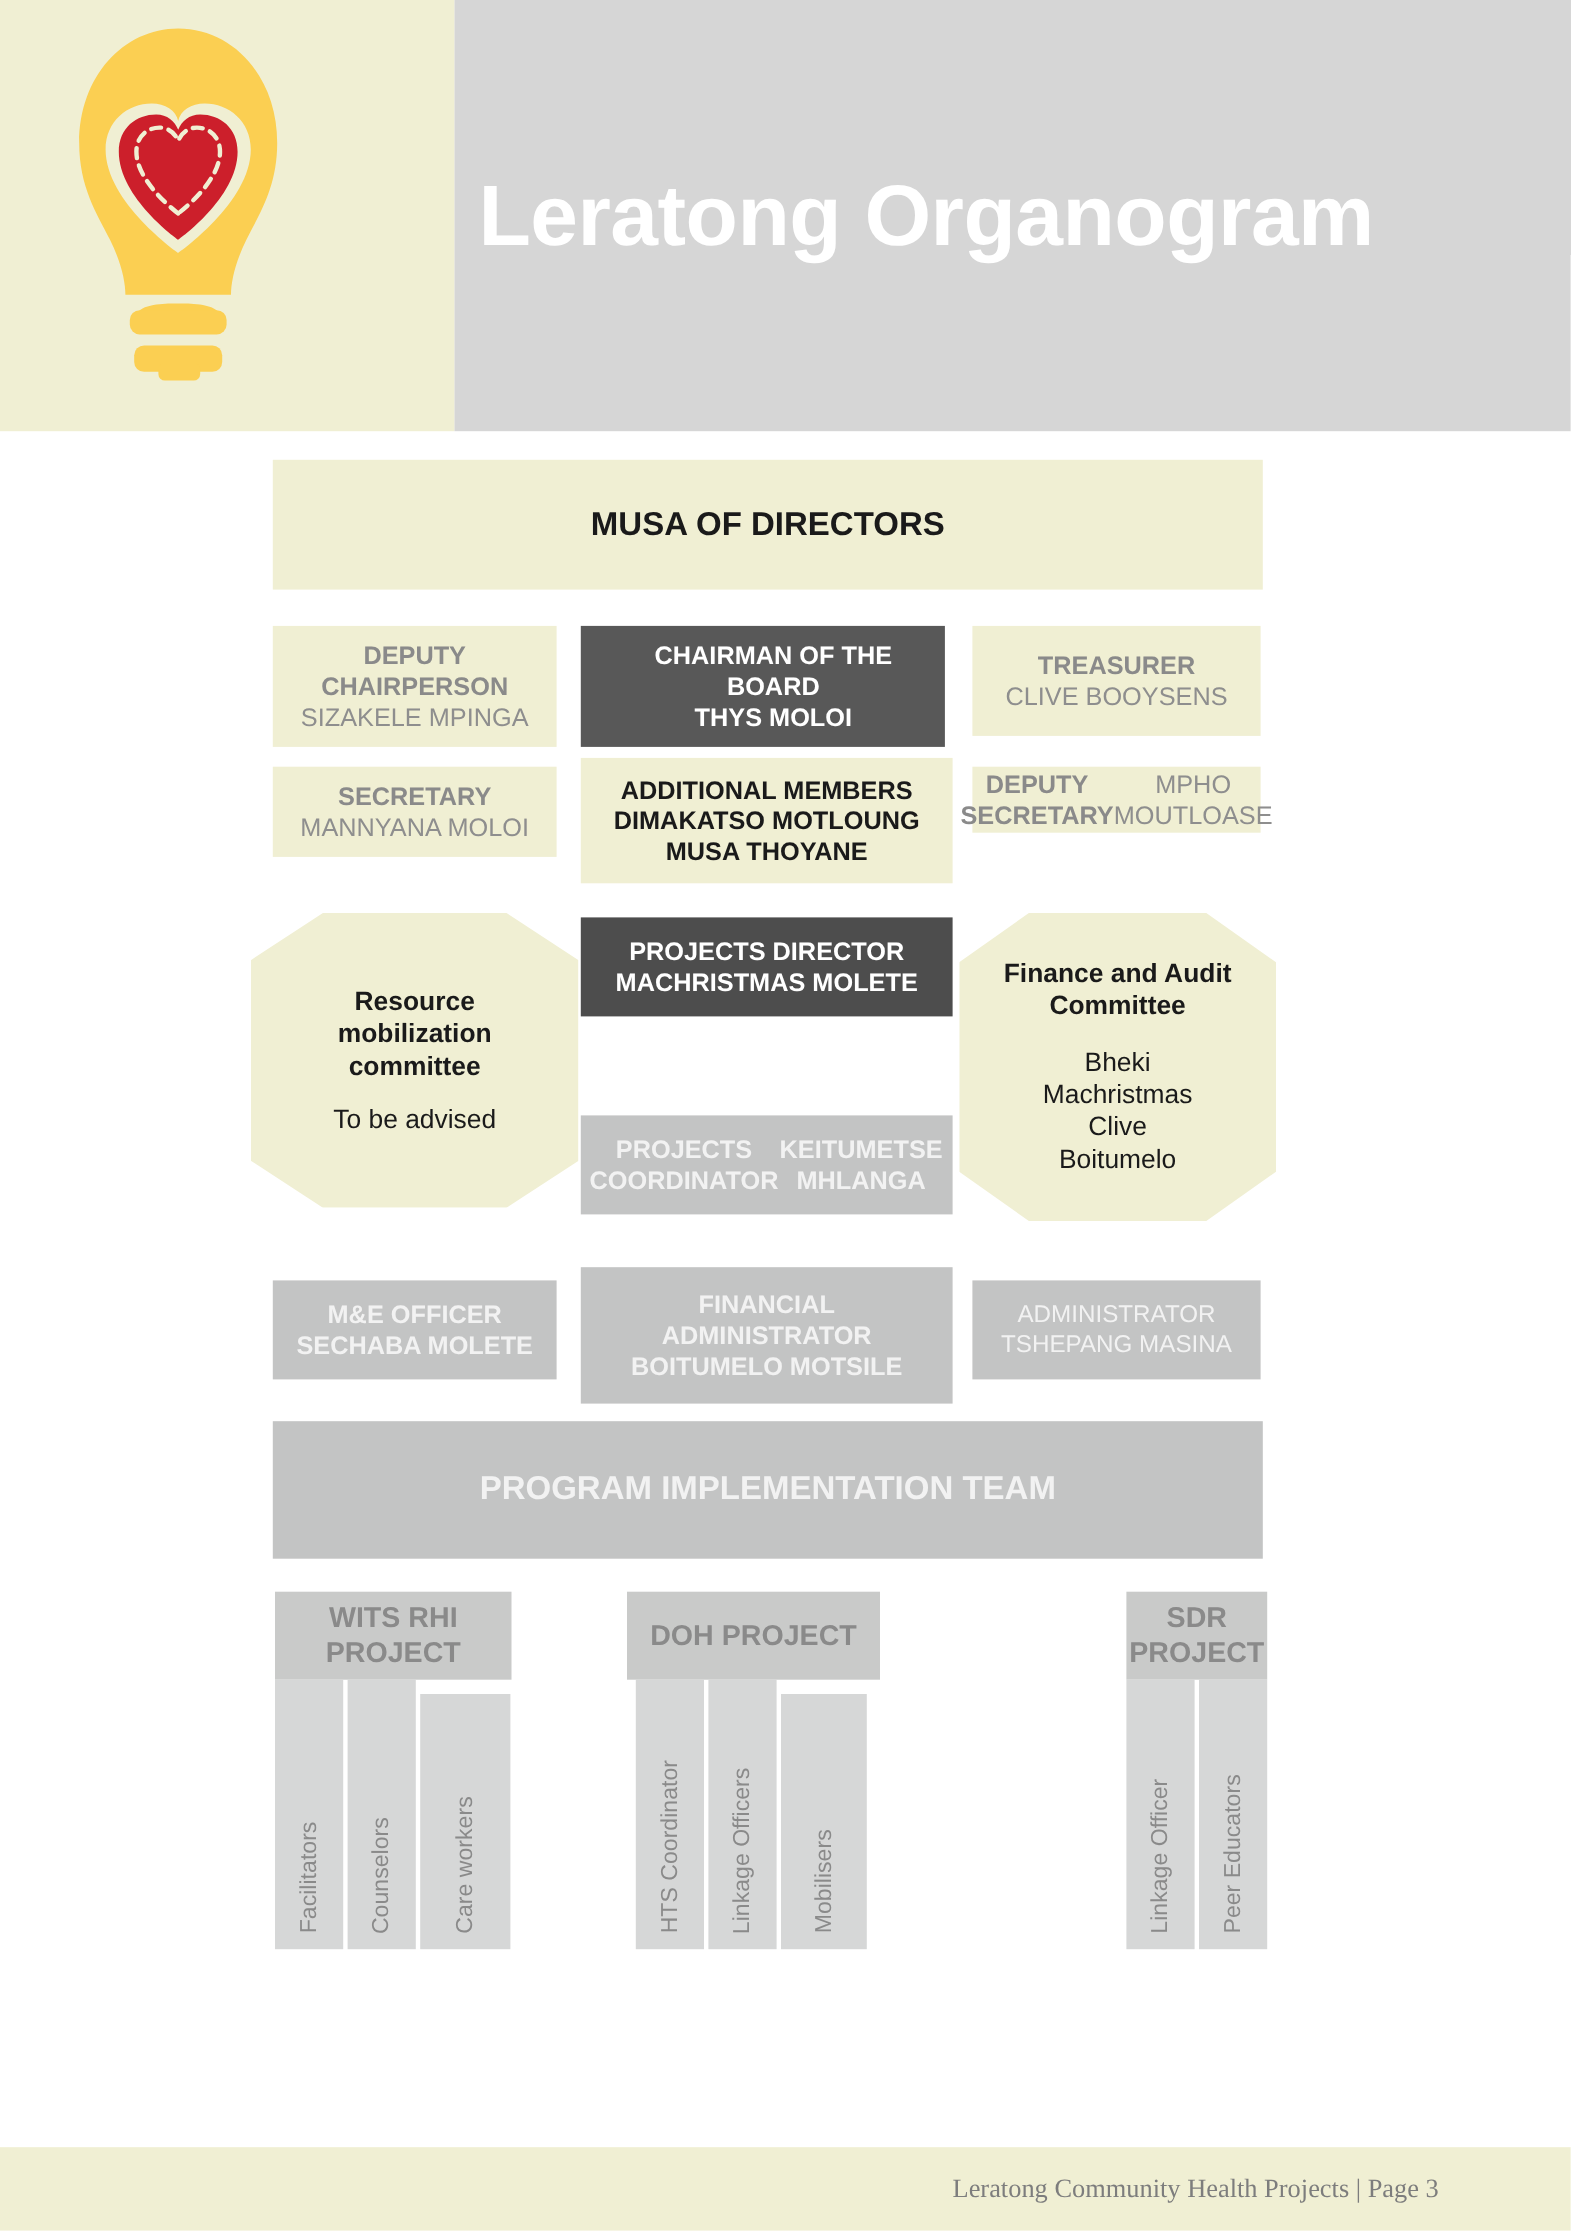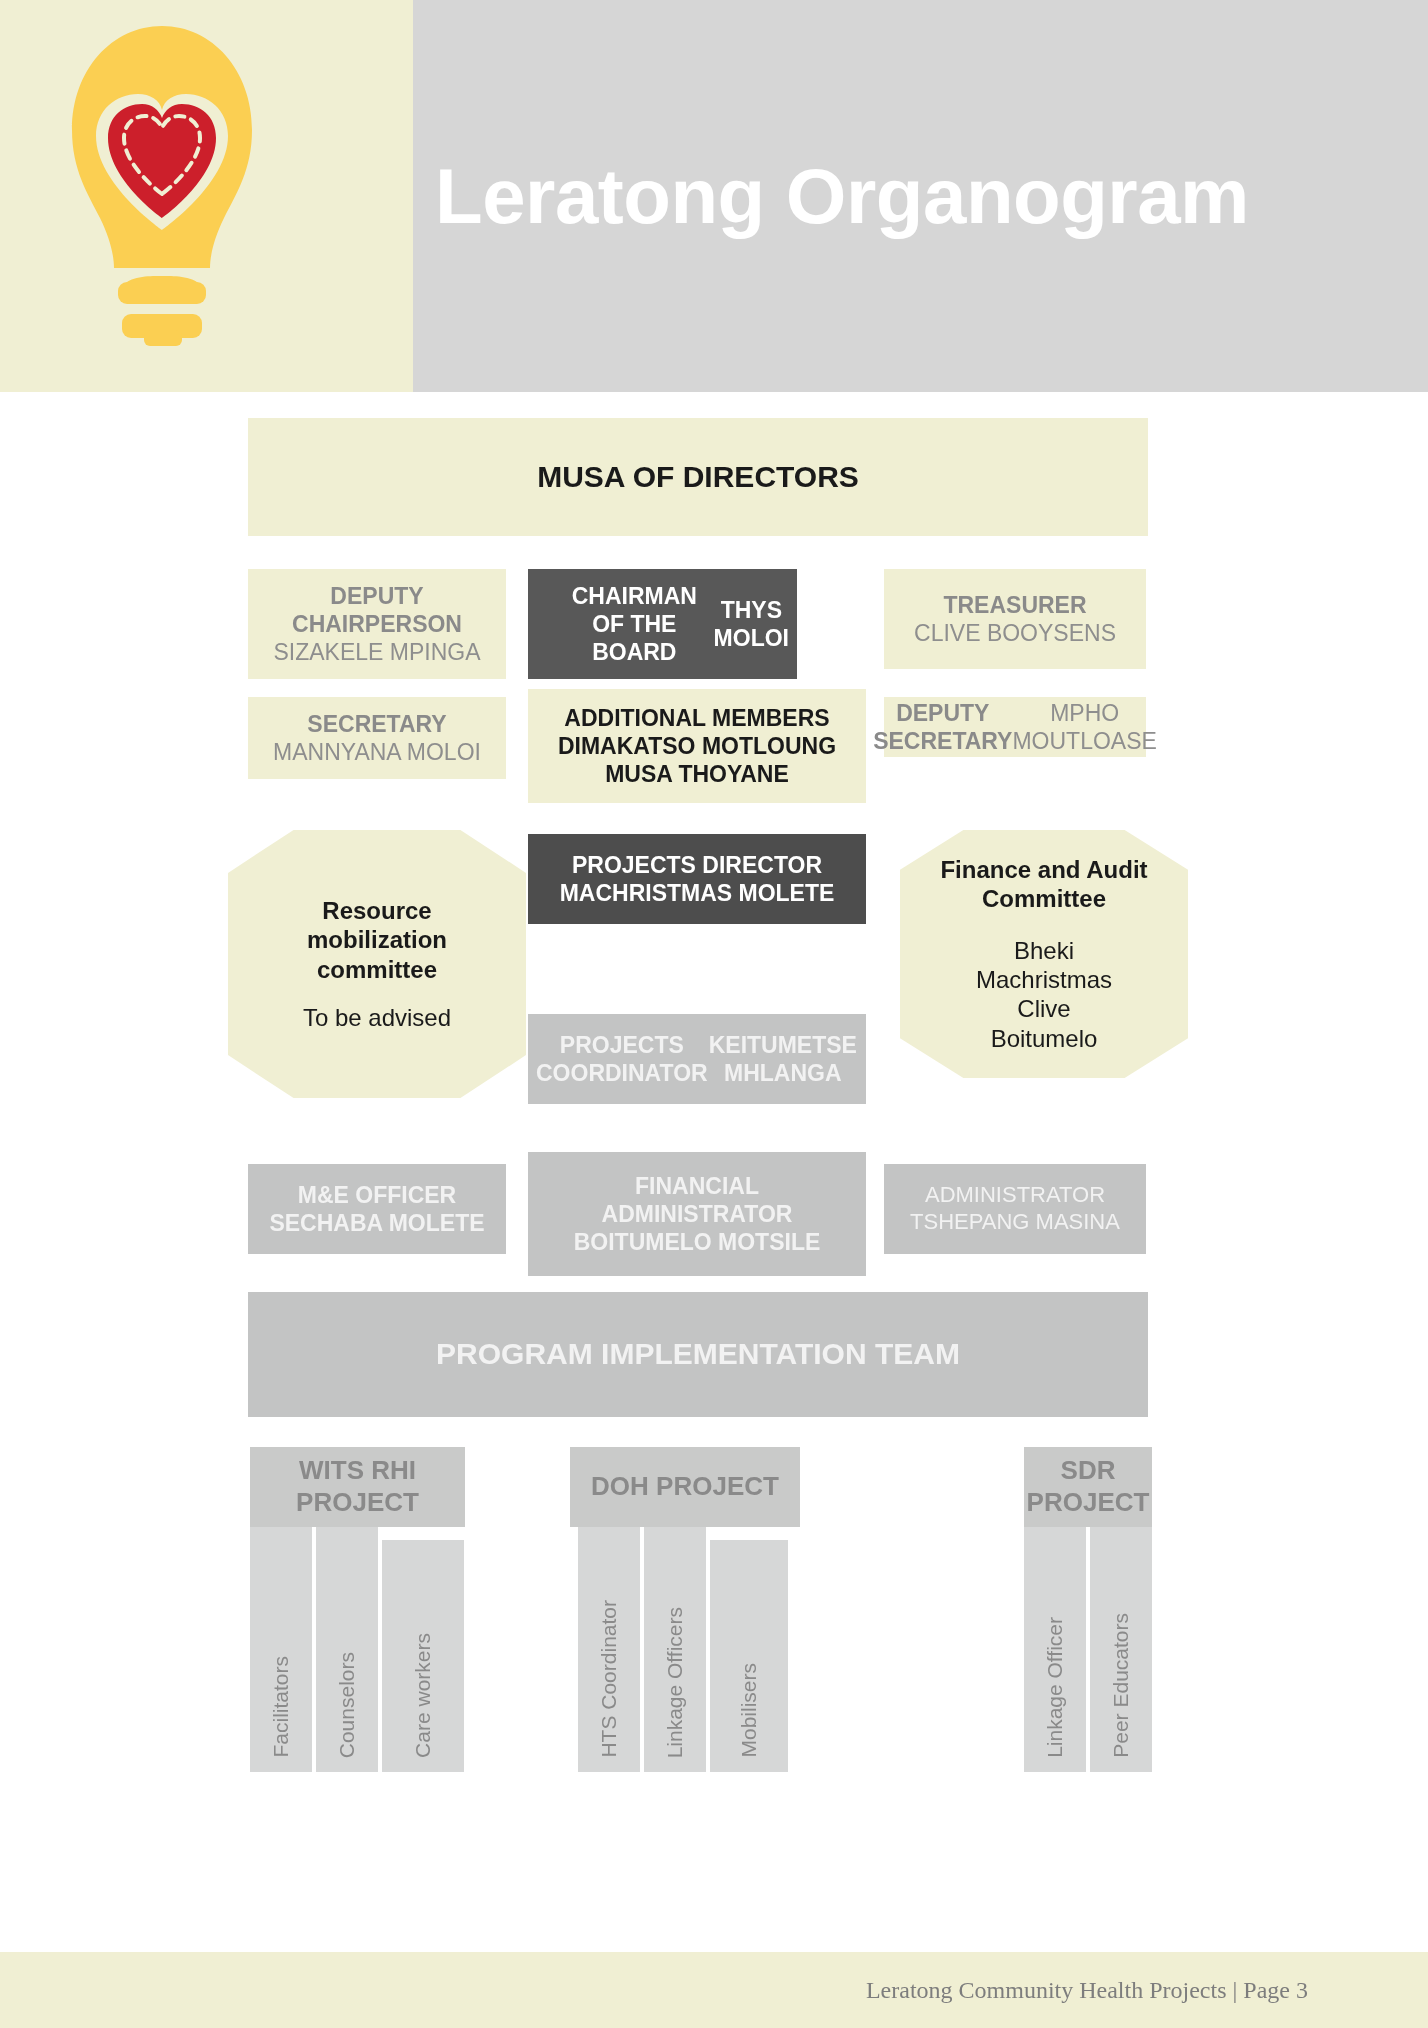--- a/index.html
+++ b/index.html
@@ -147,21 +147,21 @@
 
 <div class="chart">
 
   <div class="node t-cream c-dark bold" style="left:248px; top:26px; width:900px; height:118px; font-size:30px;">MUSA OF DIRECTORS</div>
 
   <div class="node t-cream" style="left:248px; top:177px; width:258px; height:110px; font-size:23px; flex-direction:column;">
     <span class="line bold c-gtext">DEPUTY CHAIRPERSON</span>
     <span class="line normal c-muted">SIZAKELE MPINGA</span>
   </div>
 
-  <div class="node t-gray-dark" style="left:528px; top:177px; width:269px; height:110px; font-size:23px; flex-direction:row;padding-left:27px;">
+  <div class="node t-gray-dark" style="left:528px; top:177px; width:331px; height:110px; font-size:23px; flex-direction:column;padding-left:27px;">
     <span class="line bold c-white">CHAIRMAN OF THE BOARD</span>
     <span class="line bold c-white">THYS MOLOI</span>
   </div>
 
   <div class="node t-cream" style="left:884px; top:177px; width:262px; height:100px; font-size:23px; flex-direction:column;">
     <span class="line bold c-gtext">TREASURER</span>
     <span class="line normal c-muted">CLIVE BOOYSENS</span>
   </div>
 
   <div class="node t-cream" style="left:248px; top:305px; width:258px; height:82px; font-size:23px; flex-direction:column;">
@@ -185,21 +185,21 @@
     <span class="line bold c-dark">mobilization</span>
     <span class="line bold c-dark">committee</span>
     <span class="line normal c-dark" style="margin-top:19px;">To be advised</span>
   </div>
 
   <div class="node t-gray-mid" style="left:528px; top:442px; width:338px; height:90px; font-size:23px; flex-direction:column;">
     <span class="line bold c-white">PROJECTS DIRECTOR</span>
     <span class="line bold c-white">MACHRISTMAS MOLETE</span>
   </div>
 
-  <div class="node t-cream octagon" style="left:900px; top:438px; width:288px; height:248px; font-size:24px;">
+  <div class="node t-cream octagon" style="left:872px; top:438px; width:288px; height:280px; font-size:24px;">
     <span class="line bold c-dark">Finance and Audit</span>
     <span class="line bold c-dark">Committee</span>
     <span class="line normal c-dark" style="margin-top:22px;">Bheki</span>
     <span class="line normal c-dark">Machristmas</span>
     <span class="line normal c-dark">Clive</span>
     <span class="line normal c-dark">Boitumelo</span>
   </div>
 
   <div class="node t-gray" style="left:528px; top:622px; width:338px; height:90px; font-size:23px; flex-direction:row;">
     <span class="line bold c-wsoft">PROJECTS COORDINATOR</span>

